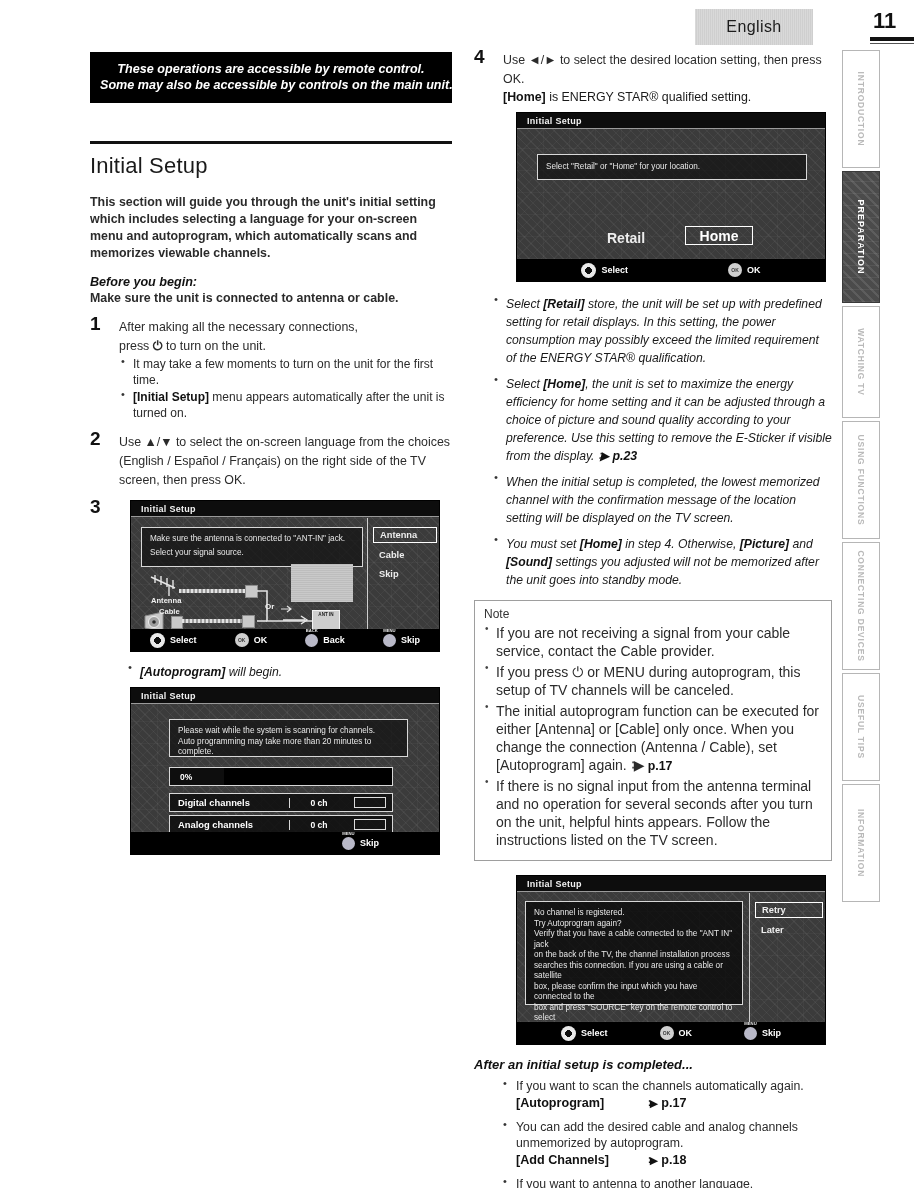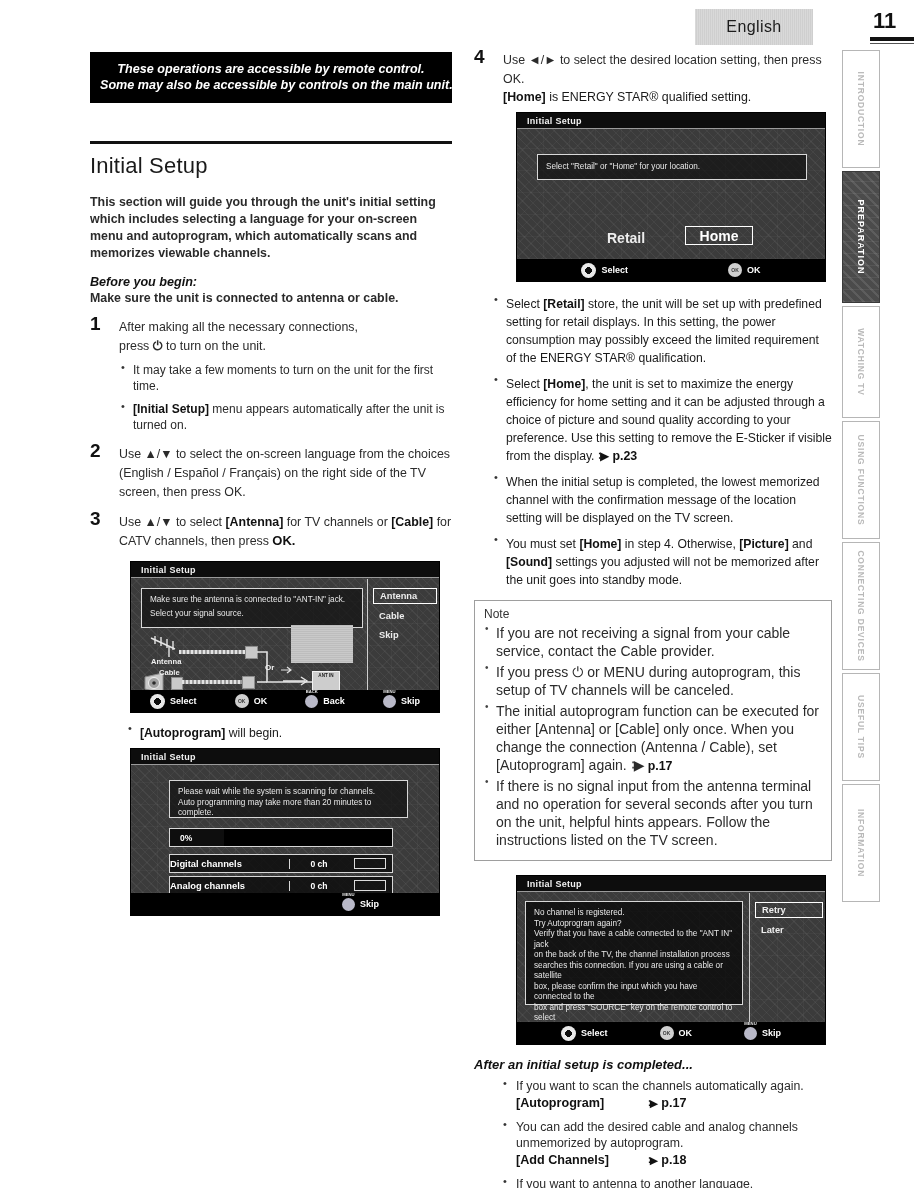--- a/index.html
+++ b/index.html
@@ -81,27 +81,27 @@
   .before{font-style:italic;font-weight:700;font-size:12.6px;margin:0 0 1px 0;color:#111;}
   p.tight{margin:0 0 10px 0;}
 
   
   .step{position:relative;padding-left:29px;margin-bottom:11px;}
   .step .num{
     position:absolute;left:0;top:-3px;
     font-size:19px;font-weight:700;color:#111;line-height:20px;
   }
   .step .txt{font-size:12.4px;line-height:17px;color:#2b2b2b;}
-  .sub{position:relative;padding-left:14px;margin-top:7px;}
+  .sub{position:relative;padding-left:14px;margin-top:1px;}
   .sub:before{content:"\2022";position:absolute;left:2px;top:-1px;font-size:11px;color:#333;}
   .sub .s{font-size:12px;line-height:16px;color:#2b2b2b;display:block;}
   b{font-weight:700;color:#111;}
   .ok{font-weight:700;font-size:13px;}
 
-  .note-bullet{position:relative;padding-left:14px;margin:8px 0 7px 10px;}
+  .note-bullet{position:relative;padding-left:14px;margin:8px 0 7px 10px;font-style:italic;}
   .note-bullet:before{content:"\2022";position:absolute;left:2px;top:-1px;font-size:11px;color:#333;}
   .note-bullet span{font-size:12.2px;line-height:16px;}
 
   
   .tv{
     position:relative;
     background:#0a0a0a;
     border:1px solid #000;
     box-sizing:border-box;
     font-family:"Liberation Sans", sans-serif;
@@ -182,21 +182,21 @@
   }
 
   
   .prog-wrap{position:absolute;border:1px solid #d8d8d8;background:#0e0e0e;display:flex;align-items:center;}
   .prog-pct{color:#fff;font-size:8.5px;font-weight:700;padding-left:10px;width:44px;}
   .prog-track{flex:1;height:100%;background:#000;}
   .chrow{
     position:absolute;border:1px solid #d8d8d8;background:rgba(14,14,14,.85);
     display:flex;align-items:center;color:#fff;font-size:9.4px;font-weight:700;
   }
-  .chrow .nm{flex:1;}
+  .chrow .nm{flex:1;padding-left:8px;}
   .chrow .ct{width:58px;text-align:center;font-size:8.6px;border-left:1px solid #d8d8d8;}
   .chrow .bx{width:30px;margin:0 6px;height:9px;border:1px solid #dcdcdc;}
 
   
   .notebox{
     border:1px solid #9e9e9e;
     padding:6px 9px 8px 9px;
     margin-top:12px;
   }
   .notebox .hd{font-size:12px;color:#333;margin-bottom:2px;}
@@ -281,21 +281,20 @@
       </div>
     </div>
 
     <div class="step">
       <span class="num">2</span>
       <span class="txt">Use ▲/▼ to select the on-screen language from the choices (English / Español / Français) on the right side of the TV screen, then press OK.</span>
     </div>
 
     <div class="step">
       <span class="num">3</span>
-      <span class="txt"><span>Use ▲/▼ to select </span><b>[Antenna]</b><span> for TV channels or </span><b>[Cable]</b><span> for CATV channels, then press </span><b class="ok">OK.</b></span>
     </div>
 
     <div class="tv" style="width:310px;height:152px;margin:6px 0 0 40px;">
       <div class="tv-grain"></div>
       <div class="tv-title">Initial Setup</div>
       <div class="tv-body">
         <div class="tv-msg" style="left:10px;top:9px;width:222px;height:40px;">
           <div>Make sure the antenna is connected to "ANT-IN" jack.</div>
           <div style="margin-top:3px;">Select your signal source.</div>
         </div>

